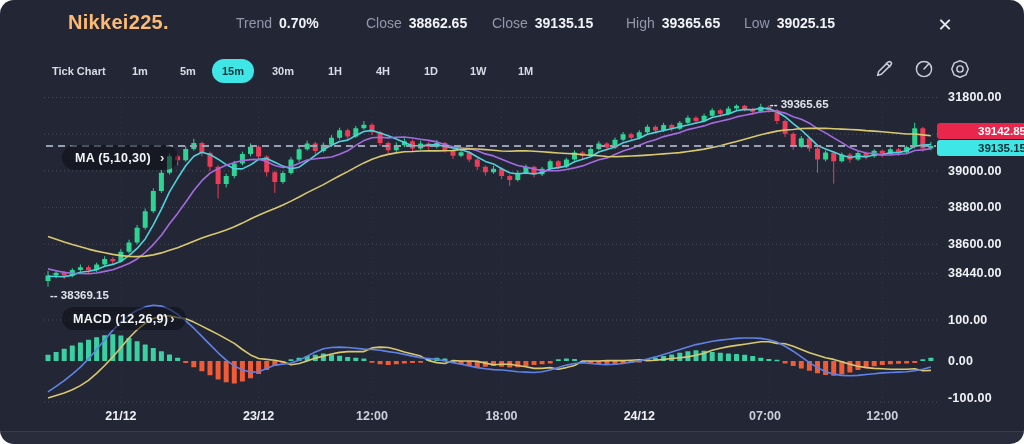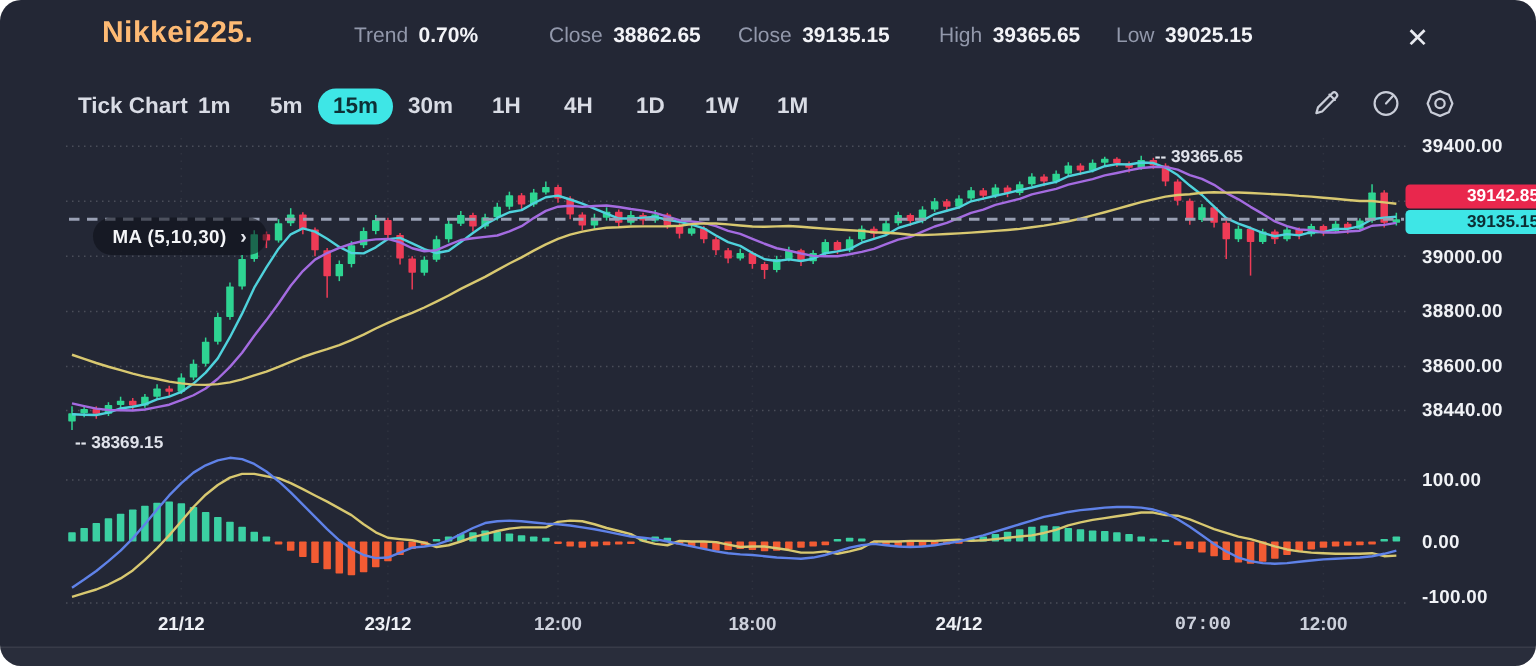--- a/index.html
+++ b/index.html
@@ -9,21 +9,21 @@
   
   .symbol{position:absolute;left:68px;top:11px;font-size:20px;font-weight:800;color:#fdba74;letter-spacing:.3px;}
   .stat{position:absolute;top:15px;font-size:14px;white-space:nowrap;}
   .stat .sl{color:#9298ab;margin-right:7px;font-weight:500;}
   .stat .sv{color:#f2f3f7;font-weight:700;}
   .s0{left:236px}.s1{left:366px}.s2{left:492px}.s3{left:626px}.s4{left:744px}
   .xbtn{position:absolute;left:930px;top:10px;width:30px;height:30px;border:none;background:none;
         color:#e8eaf0;font-size:18px;font-weight:400;cursor:pointer;line-height:30px;text-align:center;padding:0;}
   
   .tf{position:absolute;top:59px;height:24px;line-height:24px;border:none;background:none;padding:0 4px;
-      font-family:"Liberation Sans",sans-serif;font-size:15px;font-weight:600;color:#d9dce5;cursor:pointer;}
+      font-family:"Liberation Sans",sans-serif;font-size:11px;font-weight:600;color:#d9dce5;cursor:pointer;}
   .tfa{left:48px}.tf0{left:128px}.tf1{left:176px}.tf2{left:212px}.tf3{left:268px}.tf4{left:324px}
   .tf5{left:372px}.tf6{left:420px}.tf7{left:466px}.tf8{left:514px}
   .sel{background:#3ee6e6;color:#0d3036;border-radius:13px;padding:0 10px;font-weight:700;}
   .icon-btn{position:absolute;top:56px;width:28px;height:28px;border:none;background:none;padding:2px;cursor:pointer;}
   .ib0{left:870px}.ib1{left:910px}.ib2{left:946px}
   .icon-btn svg{width:22px;height:22px;stroke:#c9cdd8;fill:none;stroke-width:1.6;stroke-linecap:round;stroke-linejoin:round;}
   
   #chartSvg{position:absolute;left:0;top:0;width:1024px;height:444px;}
   .pill{position:absolute;background:rgba(12,14,22,.55);border-radius:15px;padding:5px 13px;
         font-size:12.5px;font-weight:700;color:#f4f5f8;letter-spacing:.3px;cursor:pointer;white-space:nowrap;}
@@ -461,35 +461,38 @@
   <button class="icon-btn ib2">
     <svg viewBox="0 0 24 24">
         <path d="M12 3l6.4 2.6L21 12l-2.6 6.4L12 21l-6.4-2.6L3 12l2.6-6.4z"></path>
         <circle cx="12" cy="12" r="3.4"></circle>
       </svg>
   </button>
 
   <div class="pill ma-pill">
     <span>MA (5,10,30)</span><span class="chev">›</span>
   </div>
-
-  <div class="ylab py0">39400.00</div>
+  <div class="pill macd-pill">
+    <span>MACD (12,26,9)</span><span class="chev2">›</span>
+  </div>
+
+  <div class="ylab py0">31800.00</div>
   <div class="ylab py1">39000.00</div>
   <div class="ylab py2">38800.00</div>
   <div class="ylab py3">38600.00</div>
   <div class="ylab py4">38440.00</div>
   <div class="badge badge-red">39142.85</div>
   <div class="badge badge-cyan">39135.15</div>
   <div class="ylab my0">100.00</div>
   <div class="ylab my1">0.00</div>
   <div class="ylab my2">-100.00</div>
 
   <div id="timeAxis">
       <div class="tlab bold" style="left: 88.9px;">21/12</div>
       <div class="tlab bold" style="left: 226.6px;">23/12</div>
       <div class="tlab norm" style="left: 340px;">12:00</div>
       <div class="tlab norm" style="left: 469.6px;">18:00</div>
       <div class="tlab bold" style="left: 607.3px;">24/12</div>
-      <div class="tlab norm" style="left: 770px; font-family: Liberation Mono, monospace;">07:00</div>
+      <div class="tlab norm" style="left: 733px;">07:00</div>
       <div class="tlab norm" style="left: 850.3px;">12:00</div>
     </div>
   <div class="bottom-strip"></div>
 </div>
 
 </body></html>

